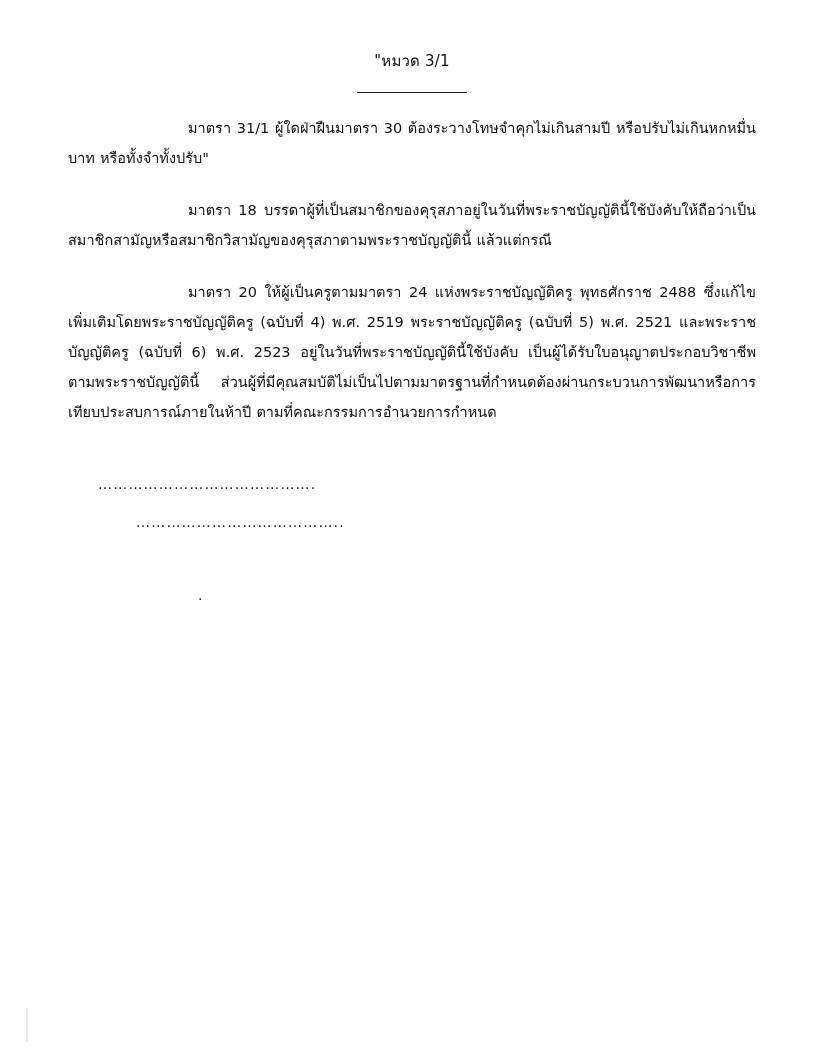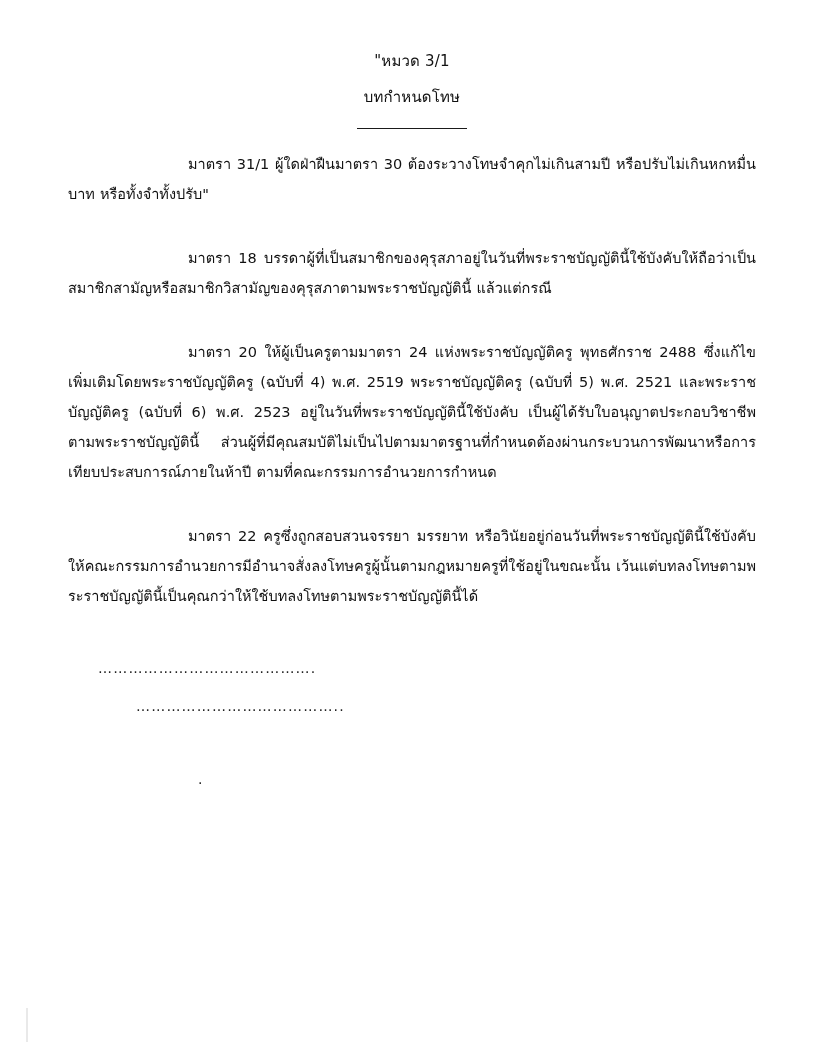--- a/index.html
+++ b/index.html
@@ -41,21 +41,21 @@
   }
   .rule {
     width: 110px;
     border-bottom: 1.2px solid #1a1a1a;
   }
   .para {
     font-size: 14.5px;
     line-height: 30px;
     text-align: justify;
     text-justify: inter-word;
-    margin-top: 34px;
+    margin-top: 22px;
     text-indent: 120px;
     word-spacing: 0.5px;
   }
   .para.first {
     margin-top: 20px;
   }
   .dots-block {
     margin-top: 44px;
     font-size: 14px;
     line-height: 26px;
@@ -84,31 +84,29 @@
     background: #e9e9e9;
   }
 </style>
 </head>
 <body>
 
 <div class="page">
 
   <div class="heading-block">
     <div class="heading-line">"หมวด  3/1</div>
-    <div class="heading-line second">บทกำหนดโทษ</div>
   </div>
 
   <div class="rule-wrap">
     <div class="rule"></div>
   </div>
 
   <div class="para first">มาตรา 31/1  ผู้ใดฝ่าฝืนมาตรา 30 ต้องระวางโทษจำคุกไม่เกินสามปี หรือปรับไม่เกินหกหมื่นบาท  หรือทั้งจำทั้งปรับ"</div>
   <div class="para">มาตรา 18  บรรดาผู้ที่เป็นสมาชิกของคุรุสภาอยู่ในวันที่พระราชบัญญัตินี้ใช้บังคับให้ถือว่าเป็นสมาชิกสามัญหรือสมาชิกวิสามัญของคุรุสภาตามพระราชบัญญัตินี้  แล้วแต่กรณี</div>
   <div class="para">มาตรา 20  ให้ผู้เป็นครูตามมาตรา 24  แห่งพระราชบัญญัติครู พุทธศักราช 2488  ซึ่งแก้ไขเพิ่มเติมโดยพระราชบัญญัติครู (ฉบับที่ 4) พ.ศ. 2519  พระราชบัญญัติครู (ฉบับที่ 5) พ.ศ. 2521  และพระราชบัญญัติครู (ฉบับที่ 6) พ.ศ. 2523  อยู่ในวันที่พระราชบัญญัตินี้ใช้บังคับ  เป็นผู้ได้รับใบอนุญาตประกอบวิชาชีพตามพระราชบัญญัตินี้  ส่วนผู้ที่มีคุณสมบัติไม่เป็นไปตามมาตรฐานที่กำหนดต้องผ่านกระบวนการพัฒนาหรือการเทียบประสบการณ์ภายในห้าปี  ตามที่คณะกรรมการอำนวยการกำหนด</div>
-  <div class="para">มาตรา 22  ครูซึ่งถูกสอบสวนจรรยา มรรยาท  หรือวินัยอยู่ก่อนวันที่พระราชบัญญัตินี้ใช้บังคับ  ให้คณะกรรมการอำนวยการมีอำนาจสั่งลงโทษครูผู้นั้นตามกฎหมายครูที่ใช้อยู่ในขณะนั้น  เว้นแต่บทลงโทษตามพระราชบัญญัตินี้เป็นคุณกว่าให้ใช้บทลงโทษตามพระราชบัญญัตินี้ได้</div>
 
   <div class="dots-block">
     <div class="dots-1">…………………………………….</div>
     <div class="dots-2">…………………………………..</div>
   </div>
 
   <div class="stray-dot">.</div>
 
   <div class="edge-mark"></div>
 </div>

